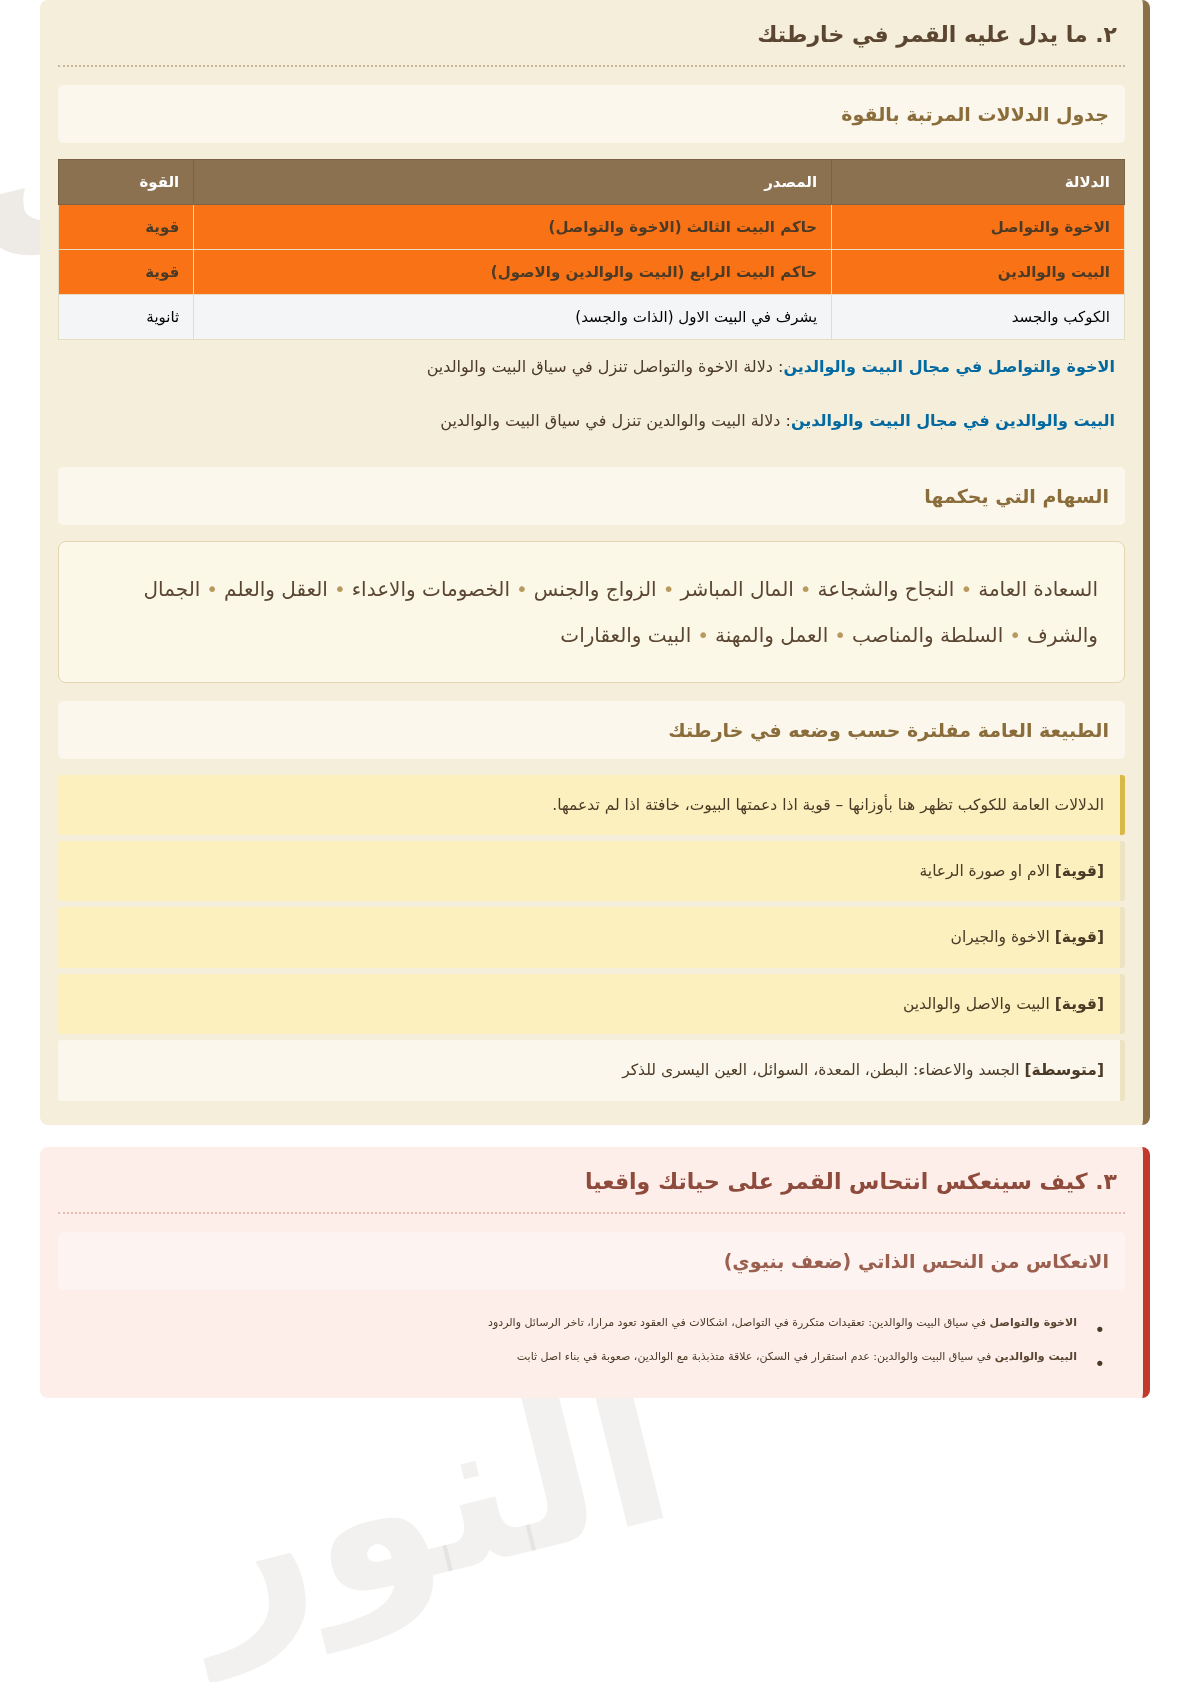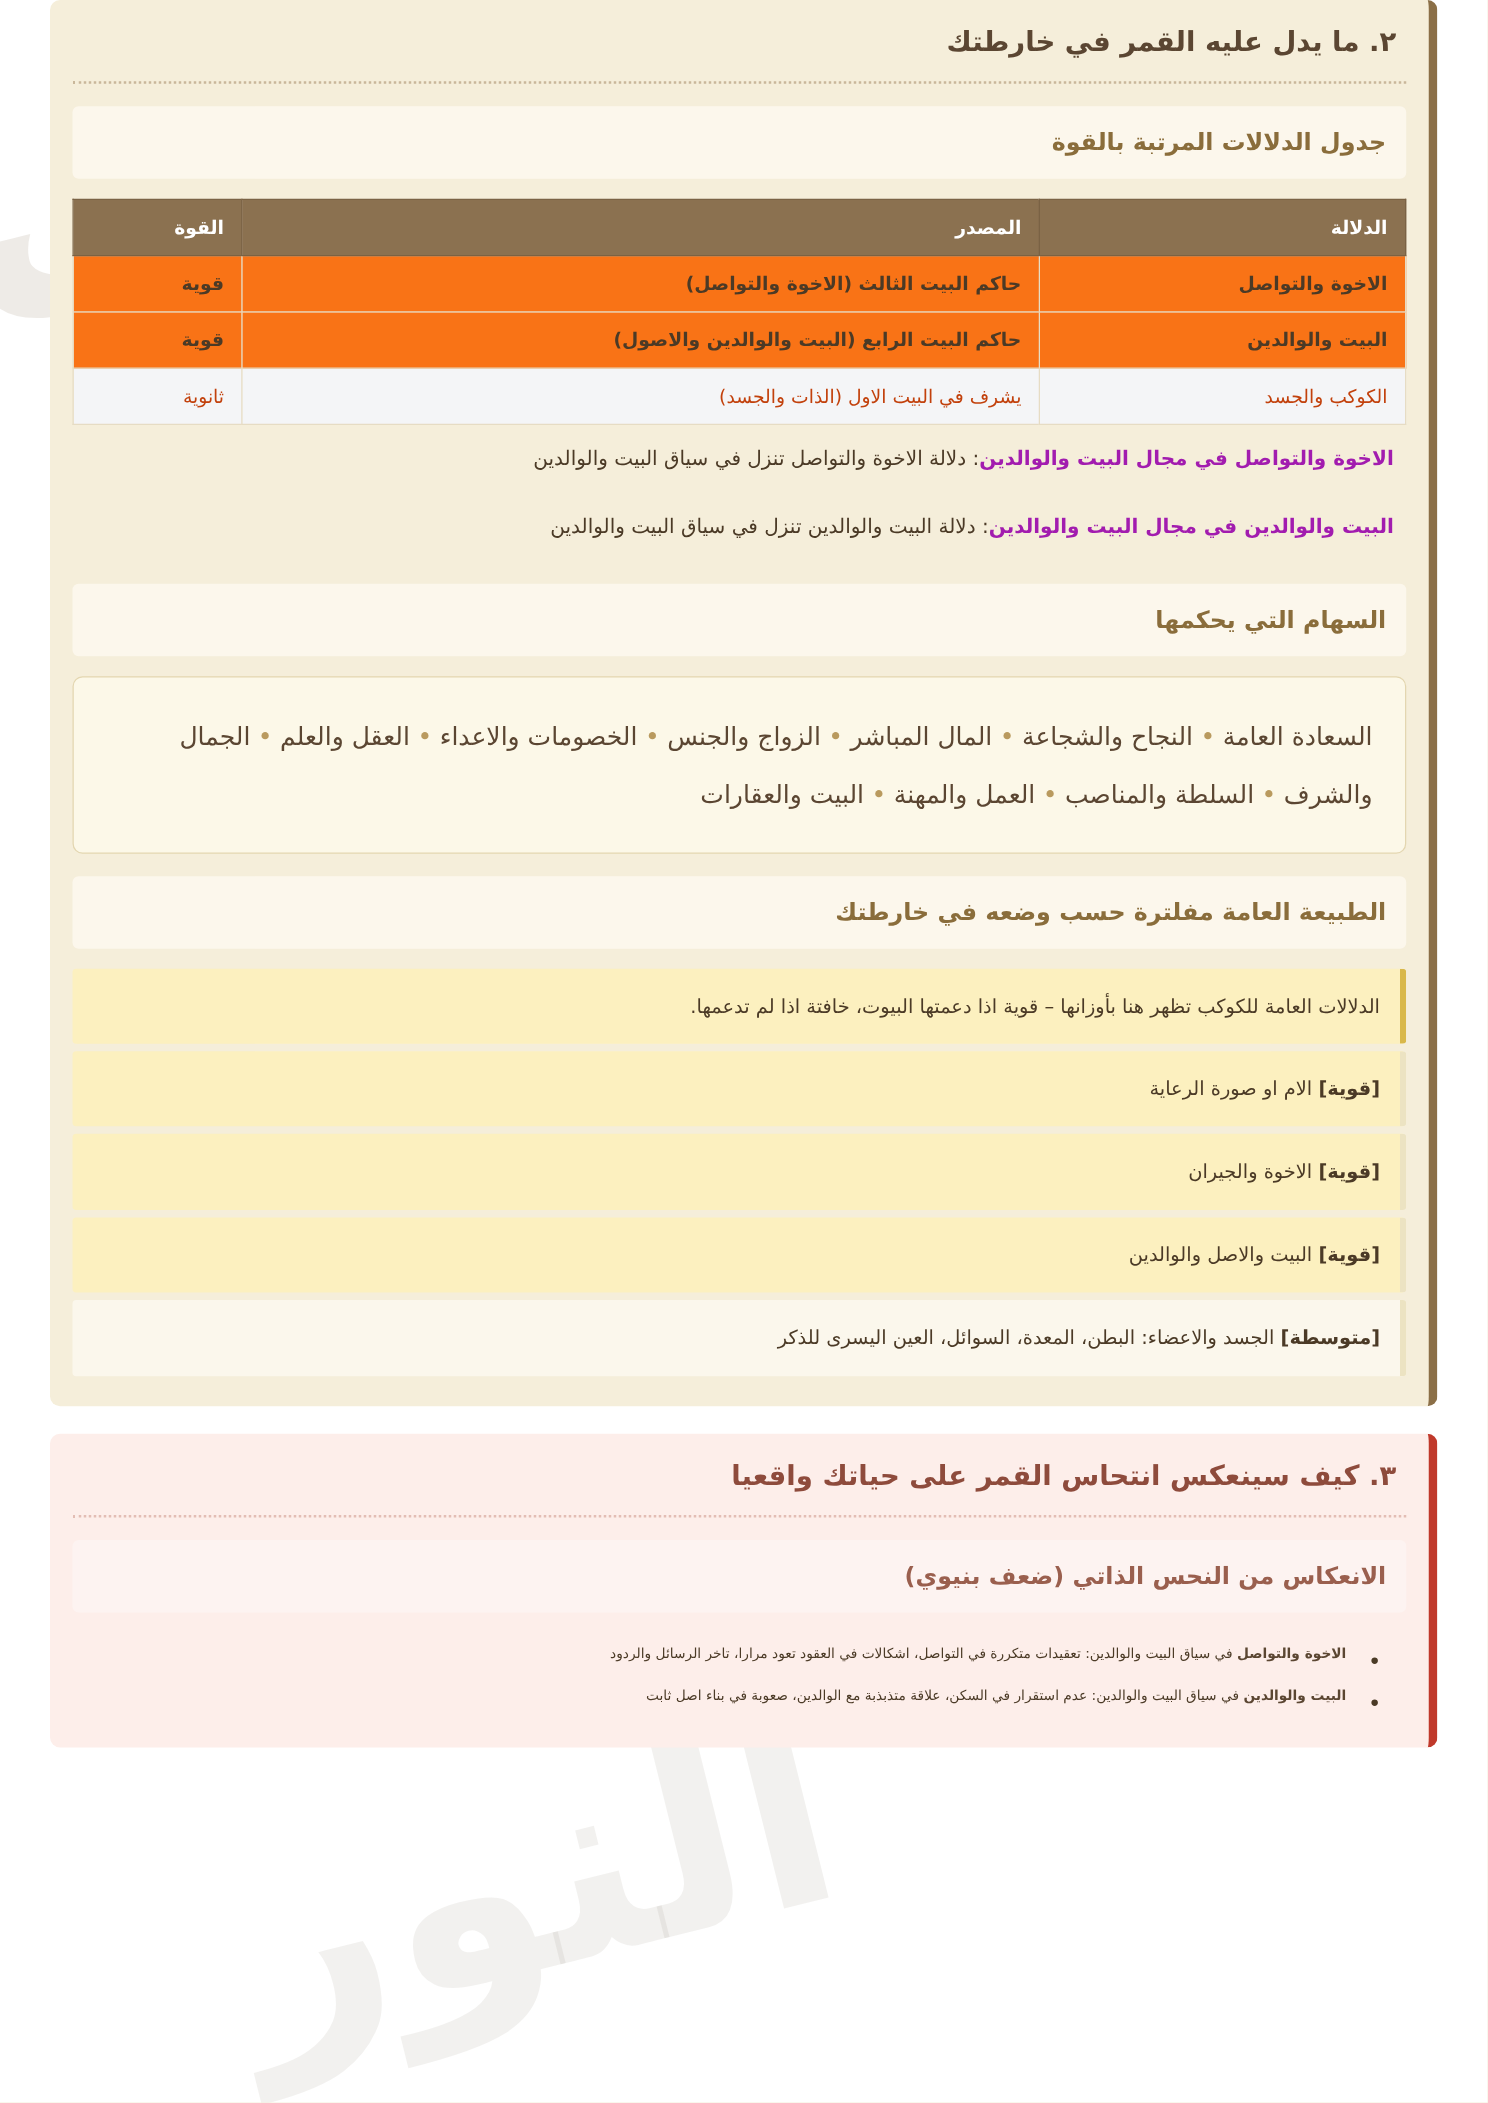--- a/index.html
+++ b/index.html
@@ -127,37 +127,37 @@
     font-size: 15px;
   }
   tr.row-strong td {
     background: #f97316;
     font-weight: 700;
     color: #4b3a26;
   }
   tr.row-weak td {
     background: #f4f5f7;
     font-weight: 400;
-    color: #c2410c;
+    color: #000000;
     margin-top: 30px;
   }
   .col-sig  { width: 27%; }
   .col-src  { width: 62%; }
   .col-str  { width: 11%; }
 
   
   .note-line {
     font-size: 16px;
     color: #4b3a26;
     text-align: right;
     padding: 12px 10px 12px 10px;
     line-height: 1.9;
   }
   .note-line b {
-    color: #a21caf;
+    color: #0369a1;
     font-weight: 700;
   }
 
   
   .kw-box {
     background: #fcf8e8;
     border: 1px solid #e3d6b0;
     border-radius: 8px;
     padding: 24px 26px;
     margin: 10px 0 6px 0;

